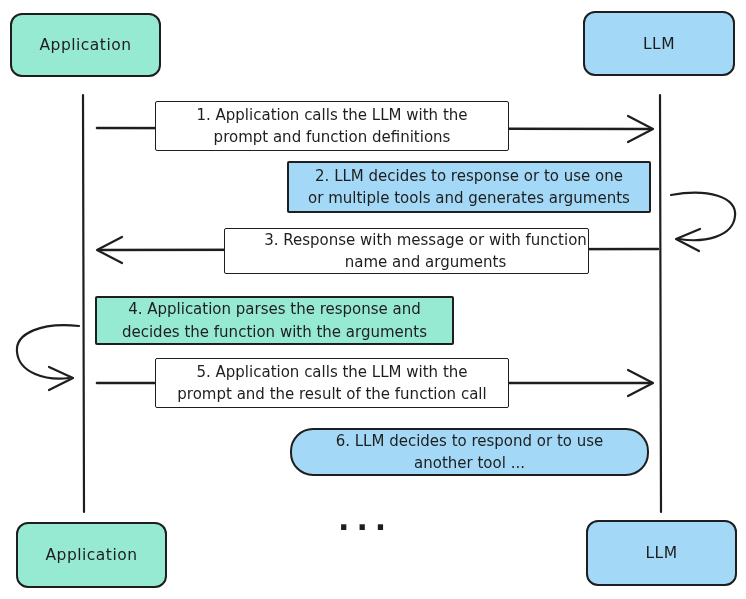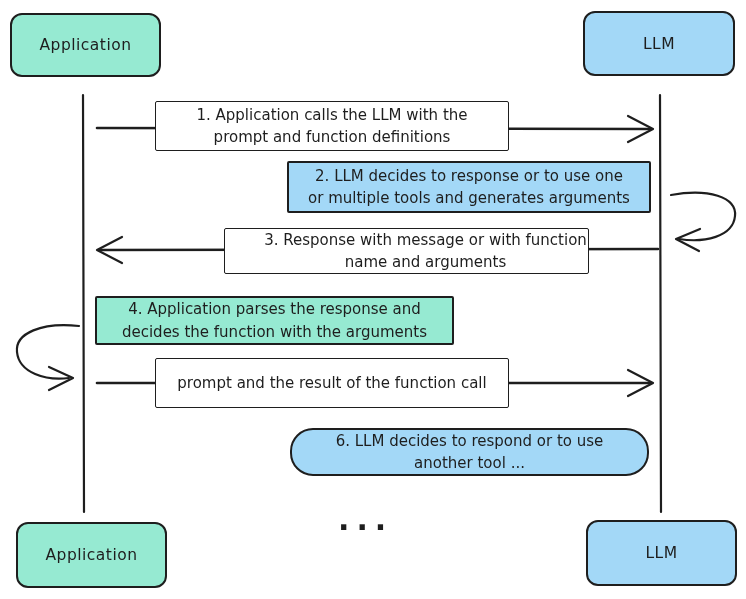--- a/index.html
+++ b/index.html
@@ -95,20 +95,21 @@
     <span>3. Response with message or with function</span>
     <span>name and arguments</span>
   </div>
 
   <div class="msg green" style="left:95px;top:290px;width:359px;height:49px;">
     <span>4. Application parses the response and</span>
     <span>decides the function with the arguments</span>
   </div>
 
   <div class="msg white" style="left:155px;top:358px;width:354px;height:50px;">
+    <span>5. Application calls the LLM with the</span>
     <span>prompt and the result of the function call</span>
   </div>
 
   <div class="msg blue" style="left:290px;top:428px;width:359px;height:48px;border-radius:23px;">
     <span>6. LLM decides to respond or to use</span>
     <span>another tool ...</span>
   </div>
 
   <div class="ellipsis" style="left:338px;top:505px;">...</div>
 

